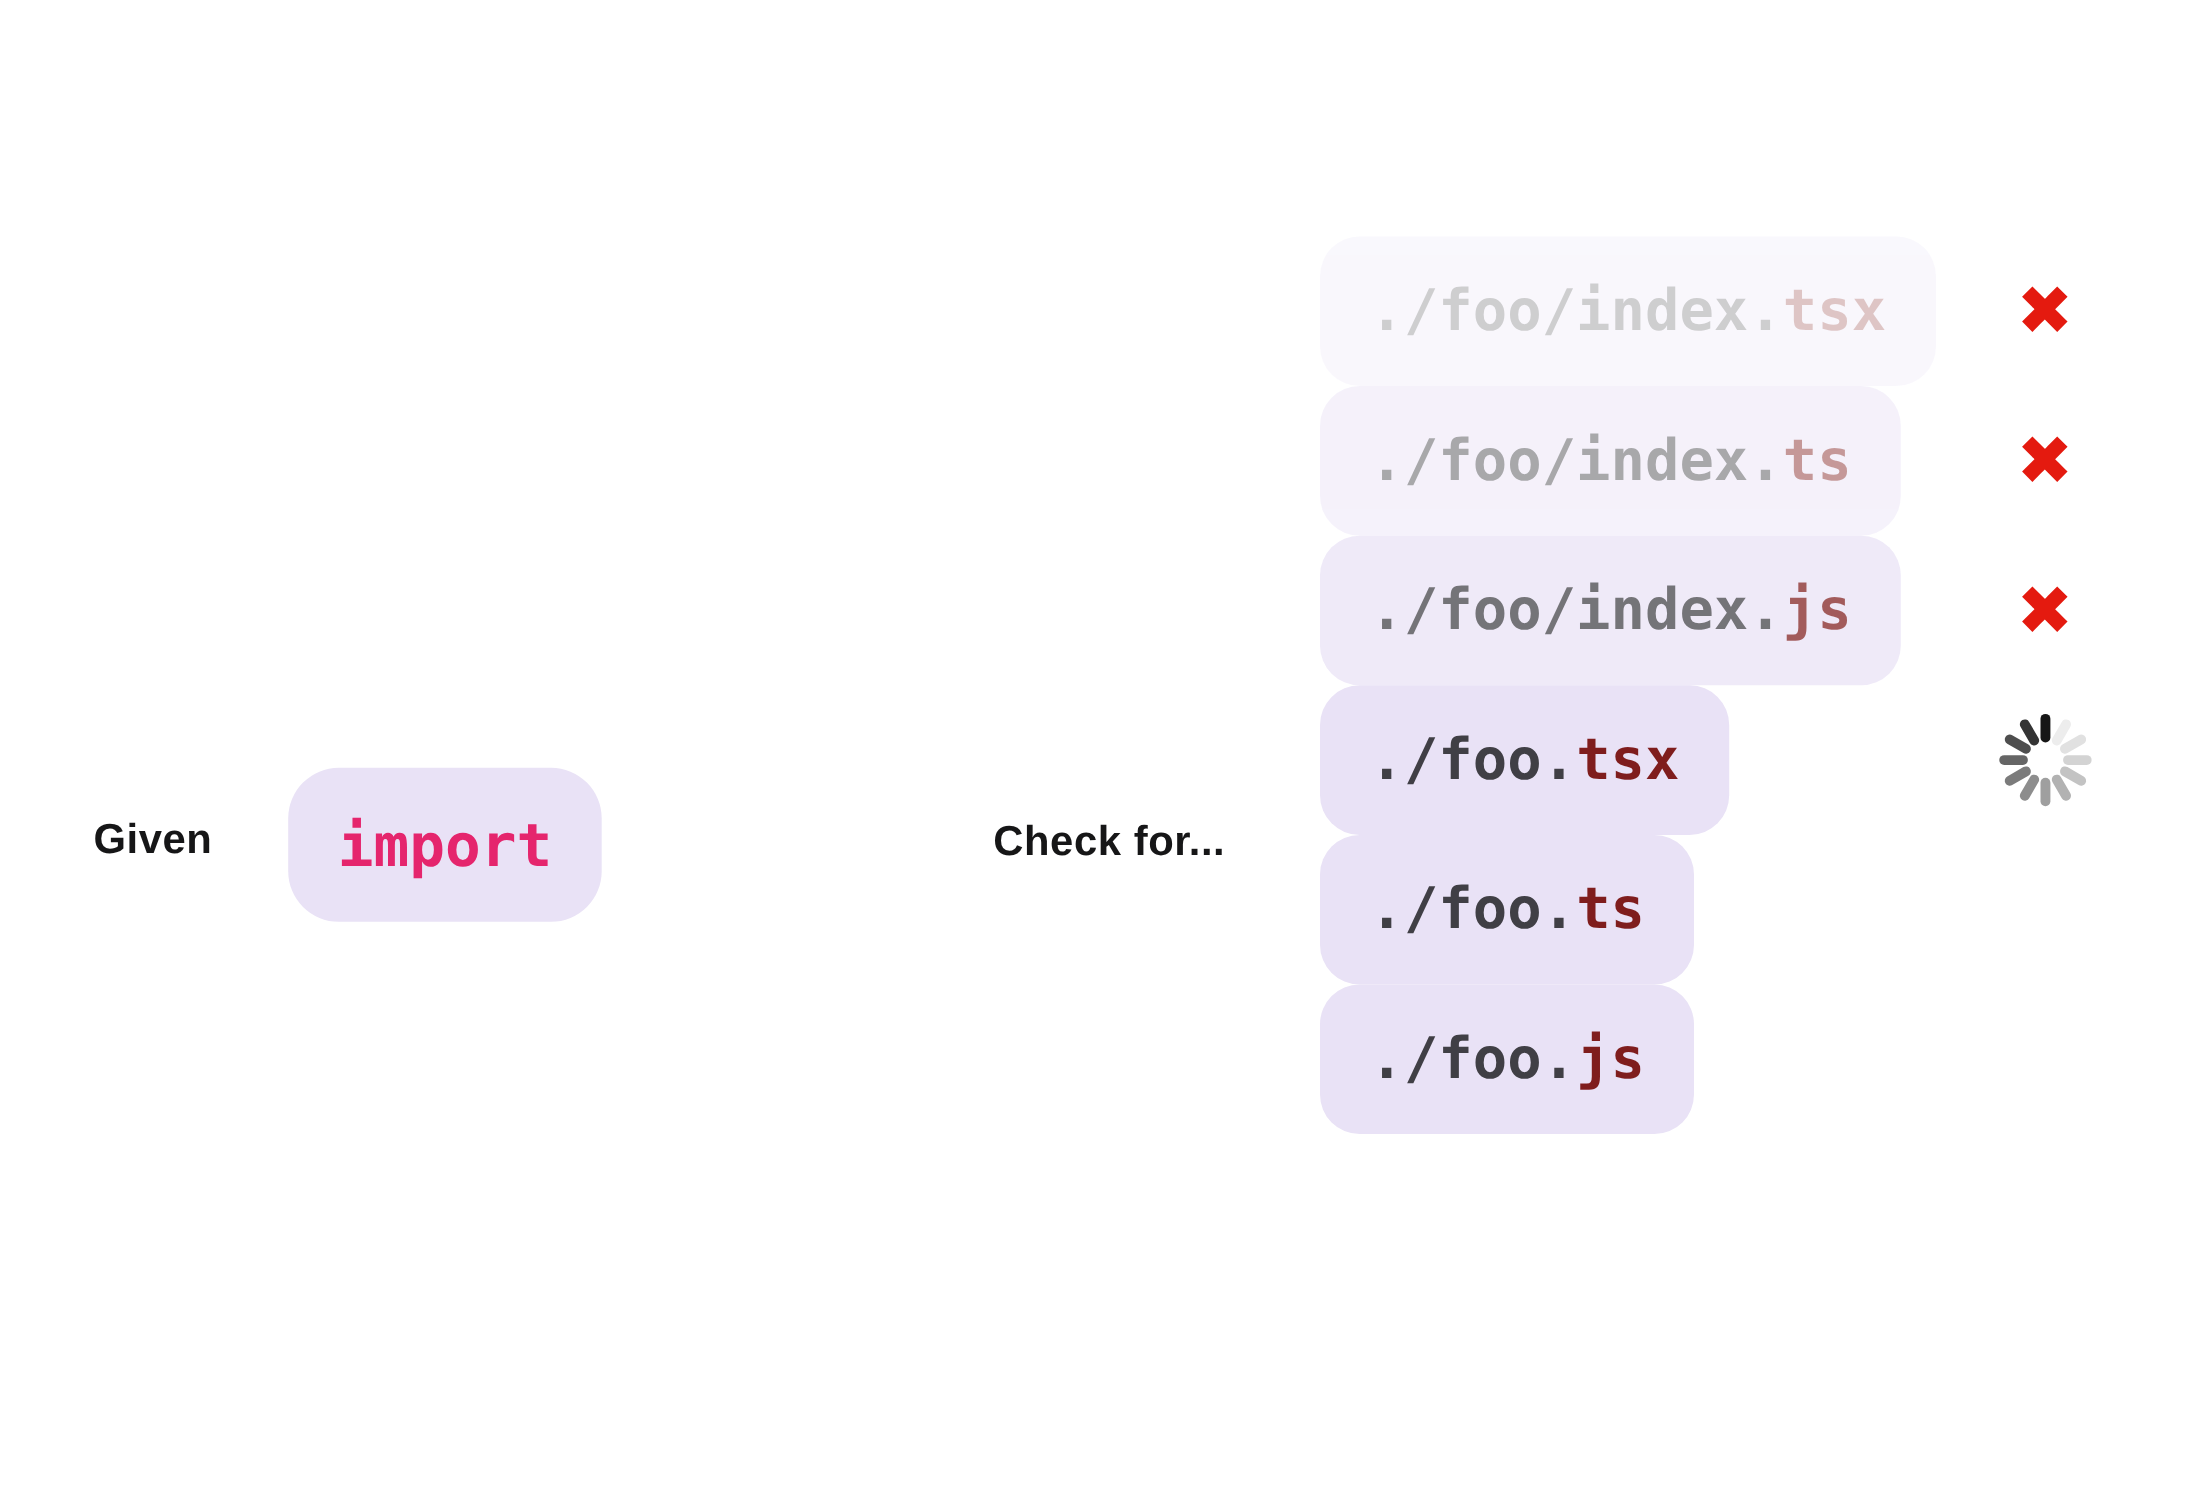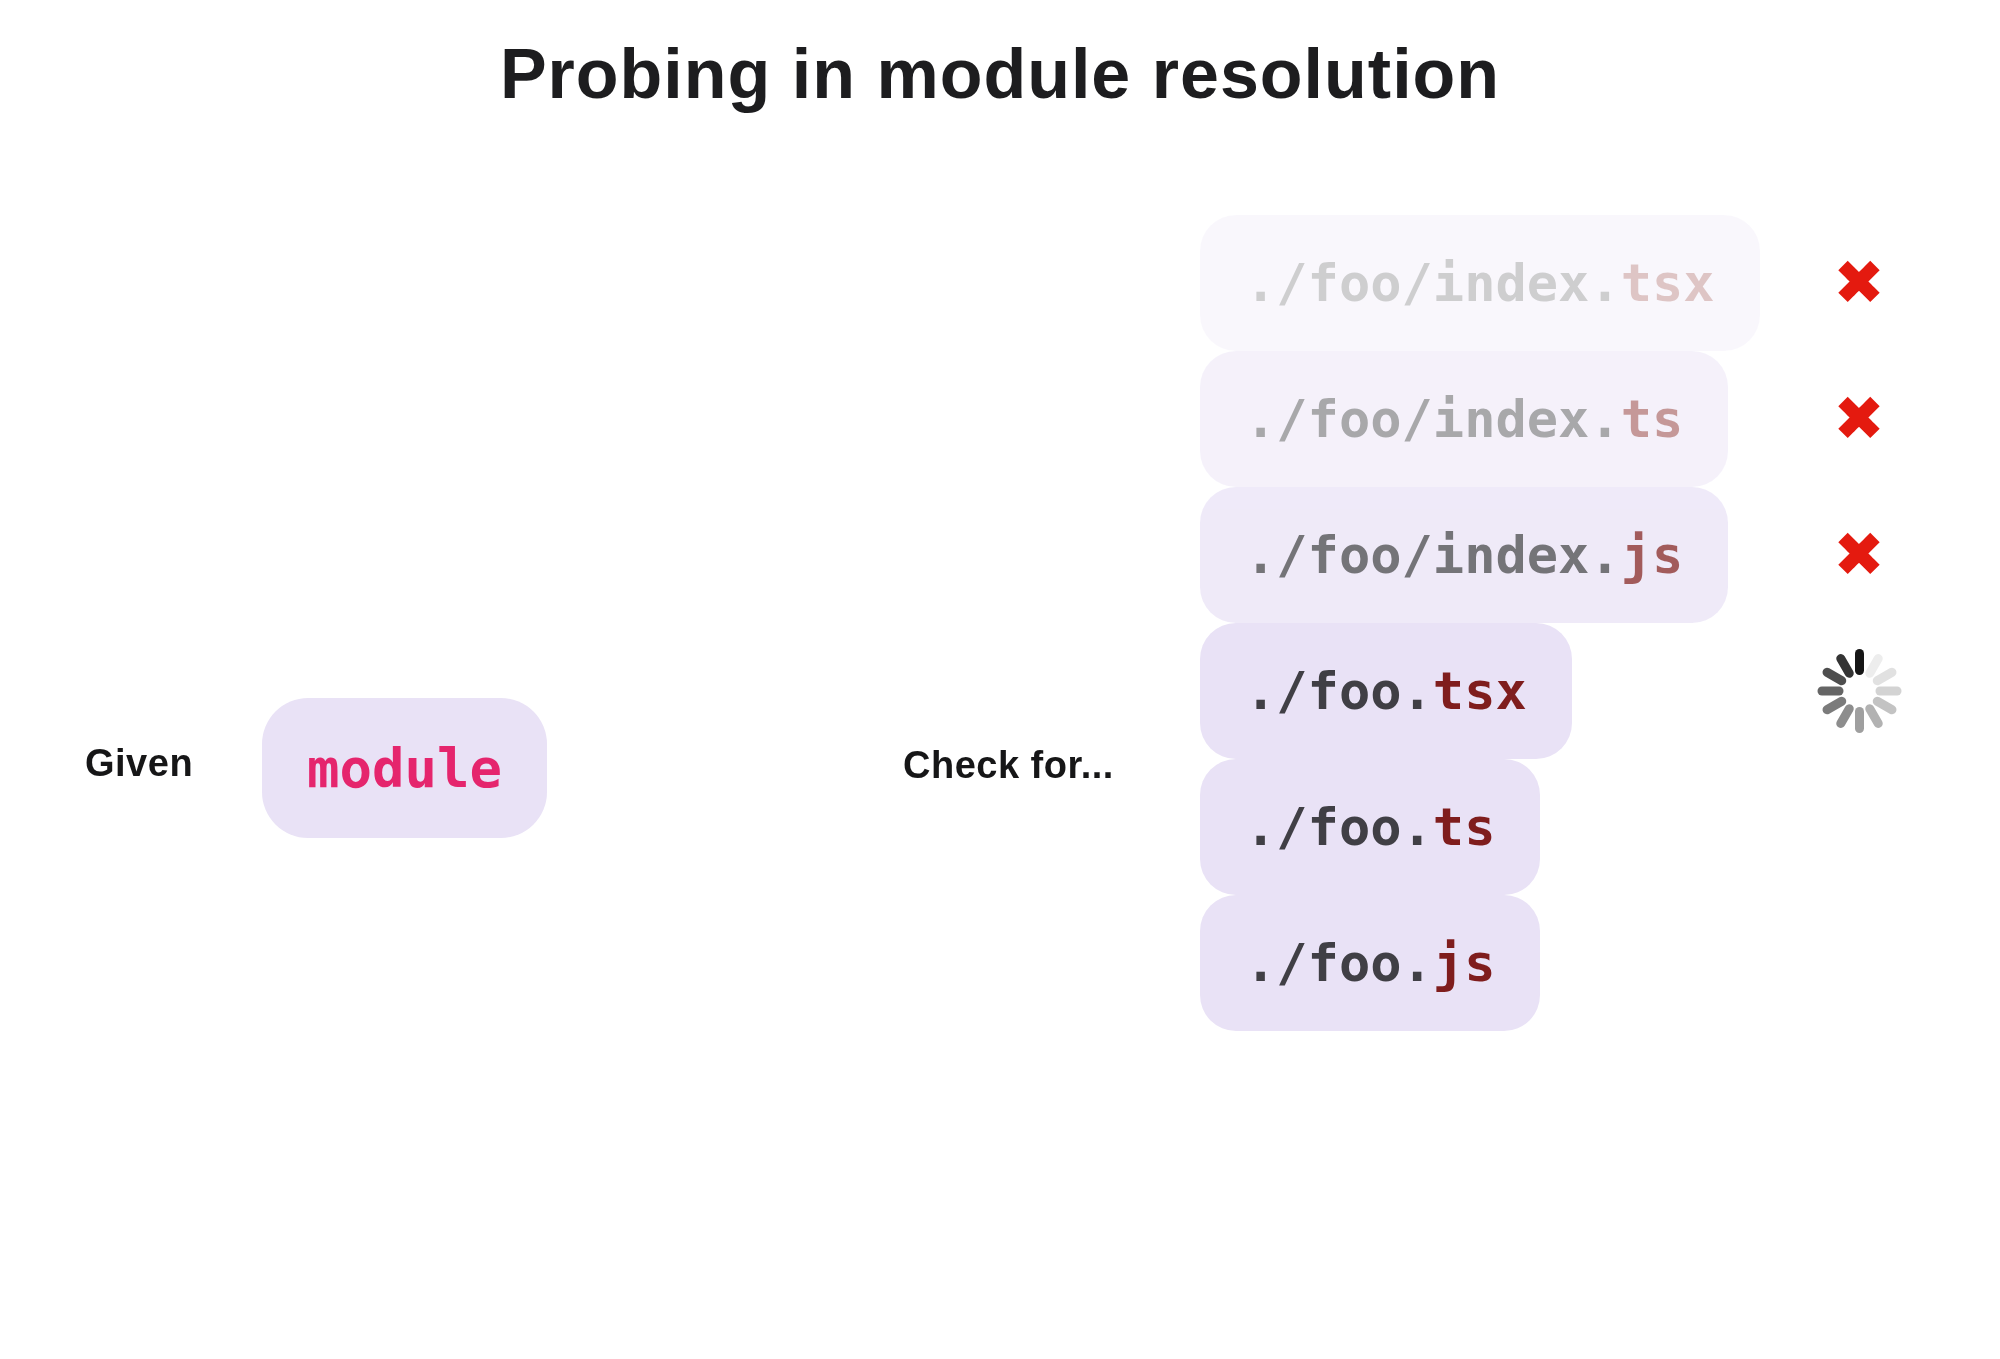--- a/index.html
+++ b/index.html
@@ -77,25 +77,24 @@
     border-radius: 5px;
     background: #161616;
     transform-origin: 4.5px 42px;
   }
 </style>
 </head>
 <body>
 
 <div class="stage">
 
-  <h1 class="title">Probing in module resolution</h1>
 
   <div class="hand-label given-label">Given</div>
 
-  <div class="import-chip"><span class="kw">module</span></div>
+  <div class="import-chip"><span class="kw">import</span></div>
 
   <div class="hand-label check-label">Check for...</div>
 
   <div class="candidates">
   <div class="row">
     <div class="chip" style="opacity: 0.25;"><span class="base">./foo/index.</span><span class="ext">tsx</span></div>
     <div class="status">
           <span class="x" style="color: rgb(228, 26, 15);">✖</span>
         </div>
   </div>

